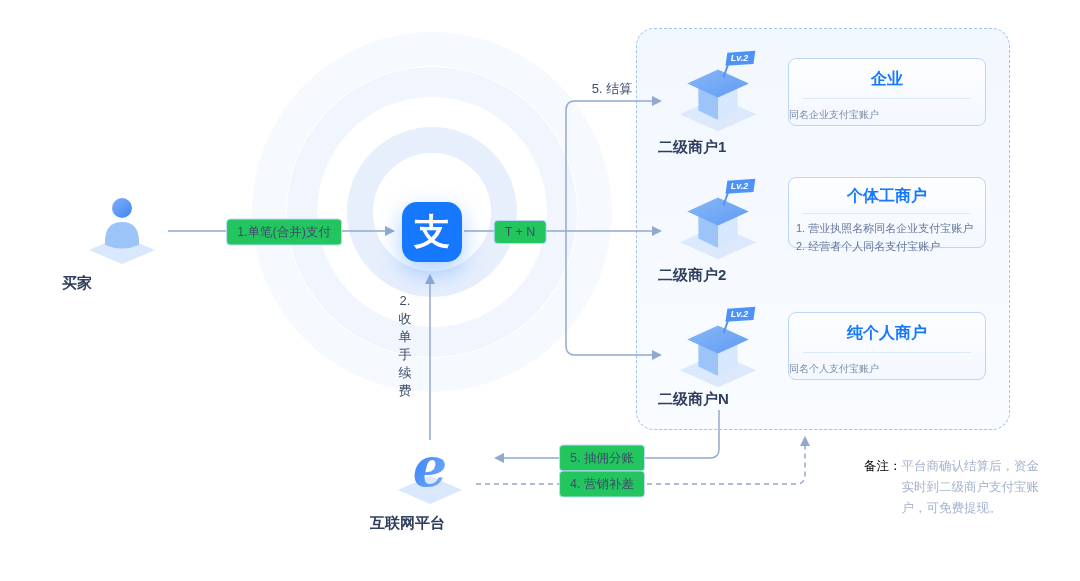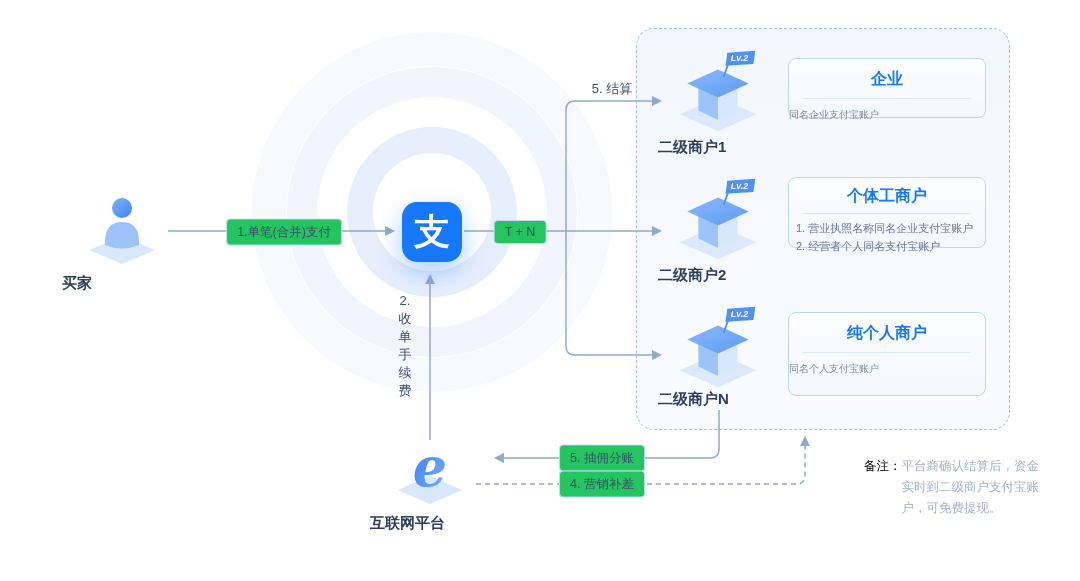--- a/index.html
+++ b/index.html
@@ -145,21 +145,21 @@
       <polygon points="45,50 86,68 45,86 4,68" fill="#dce9fc"></polygon>
       <polygon points="24,38 45,48 45,74 24,64" fill="#9cc4f8"></polygon>
       <polygon points="45,48 66,38 66,64 45,74" fill="#d7e7fc"></polygon>
       <polygon points="45,20 78,35 45,50 12,35" fill="url(#roofG1)"></polygon>
       <line x1="56" y1="14" x2="51" y2="28" stroke="#4e92f7" stroke-width="2"></line>
       <polygon points="55,2 85,0 83,14 53,16" fill="#4e92f7"></polygon>
       <text x="68" y="11" font-size="9.5" font-style="italic" font-weight="bold" fill="#ffffff" text-anchor="middle">Lv.2</text>
     </svg>
   </div>
   <div class="node-label merchant-name" style="top:138px;">二级商户1</div>
-  <div class="card" style="top:58px;height:60px;">
+  <div class="card" style="top:58px;height:68px;">
     <div class="card-title">企业</div>
     <div class="card-divider"></div>
     <div class="card-body">同名企业支付宝账户</div>
   </div>
 
   <div class="house" style="top:176px;">
     <svg width="84" height="86" viewBox="0 0 90 86">
       <polygon points="45,50 86,68 45,86 4,68" fill="#dce9fc"></polygon>
       <polygon points="24,38 45,48 45,74 24,64" fill="#9cc4f8"></polygon>
       <polygon points="45,48 66,38 66,64 45,74" fill="#d7e7fc"></polygon>
@@ -184,21 +184,21 @@
       <polygon points="45,50 86,68 45,86 4,68" fill="#dce9fc"></polygon>
       <polygon points="24,38 45,48 45,74 24,64" fill="#9cc4f8"></polygon>
       <polygon points="45,48 66,38 66,64 45,74" fill="#d7e7fc"></polygon>
       <polygon points="45,20 78,35 45,50 12,35" fill="url(#roofG1)"></polygon>
       <line x1="56" y1="14" x2="51" y2="28" stroke="#4e92f7" stroke-width="2"></line>
       <polygon points="55,2 85,0 83,14 53,16" fill="#4e92f7"></polygon>
       <text x="68" y="11" font-size="9.5" font-style="italic" font-weight="bold" fill="#ffffff" text-anchor="middle">Lv.2</text>
     </svg>
   </div>
   <div class="node-label merchant-name" style="top:390px;">二级商户N</div>
-  <div class="card" style="top:312px;height:84px;font-family:Liberation Serif, serif;">
+  <div class="card" style="top:312px;height:68px;font-family:Liberation Serif, serif;">
     <div class="card-title">纯个人商户</div>
     <div class="card-divider"></div>
     <div class="card-body">同名个人支付宝账户</div>
   </div>
 
   <div class="node" style="left:394px;top:436px;">
     <svg width="72" height="70" viewBox="0 0 72 70">
       <defs>
         <linearGradient id="eGrad" x1="0" y1="0" x2="1" y2="1">
           <stop offset="0" stop-color="#2e7cf6"></stop>

